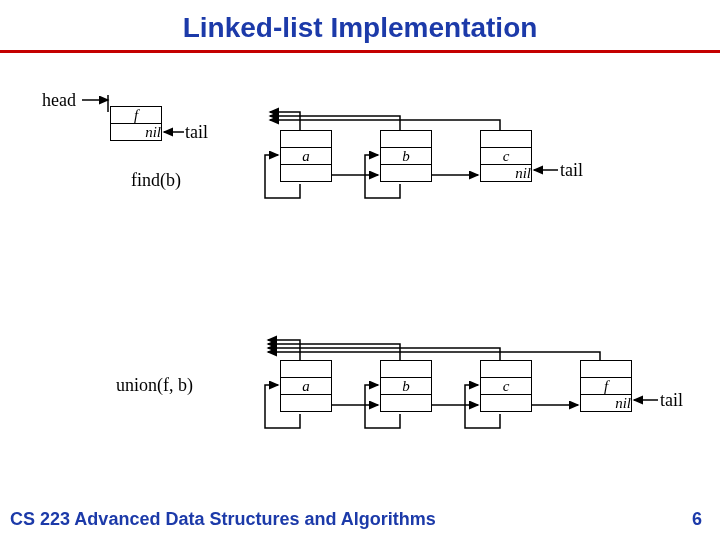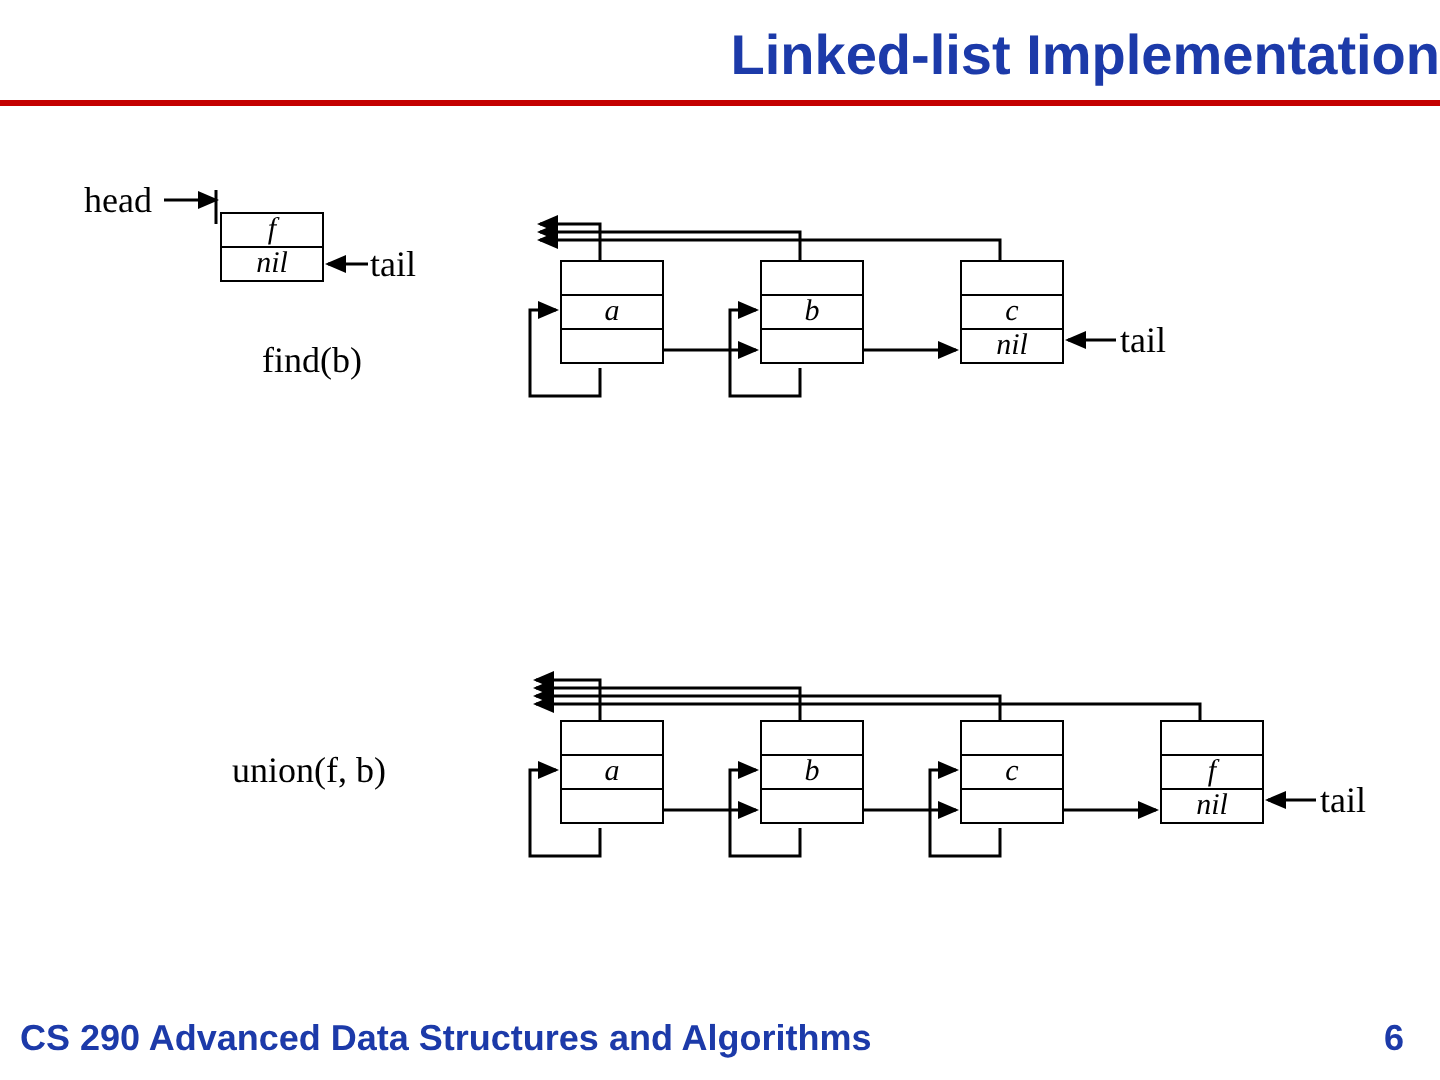--- a/index.html
+++ b/index.html
@@ -9,21 +9,21 @@
     height: 540px;
     background: #fff;
     font-family: Arial, Helvetica, sans-serif;
     overflow: hidden;
     position: relative;
   }
   .title {
     color: #1c3aa9;
     font-size: 28px;
     font-weight: bold;
-    text-align: right;
+    text-align: center;
     padding-top: 12px;
   }
   .rule {
     border: none;
     border-top: 3px solid #c40000;
     margin: 6px 0 0 0;
   }
   .label {
     position: absolute;
     font-size: 18px;
@@ -54,21 +54,21 @@
   }
   .node .cell {
     height: 16px;
     border-bottom: 1.5px solid #000;
     text-align: center;
     font-size: 15px;
     font-family: "Times New Roman", serif;
     font-style: italic;
     line-height: 16px;
   }
-  .node .cell:last-child { border-bottom: none; }
+  .node .cell:last-child { border-bottom: none; text-align: right; }
   svg.overlay {
     position: absolute;
     left: 0; top: 0;
     width: 720px; height: 540px;
     pointer-events: none;
   }
   svg line, svg path { stroke: #000; stroke-width: 1.5; fill: none; }
   svg .arrowhead { fill: #000; stroke: none; }
 </style>
 </head>
@@ -162,14 +162,14 @@
   <path d="M500 360 L500 348 L268 348" marker-end="url(#ah)"></path>
   <path d="M600 360 L600 352 L268 352" marker-end="url(#ah)"></path>
 
   <path d="M300 414 L300 428 L265 428 L265 385 L278 385" marker-end="url(#ah)"></path>
   <path d="M400 414 L400 428 L365 428 L365 385 L378 385" marker-end="url(#ah)"></path>
   <path d="M500 414 L500 428 L465 428 L465 385 L478 385" marker-end="url(#ah)"></path>
 
   <line x1="658" y1="400" x2="634" y2="400" marker-end="url(#ah)"></line>
 </svg>
 
-<div class="footer-left">CS 290 Advanced Data Structures and Algorithms</div>
+<div class="footer-left">CS 223 Advanced Data Structures and Algorithms</div>
 <div class="footer-right">6</div>
 
 </body></html>

